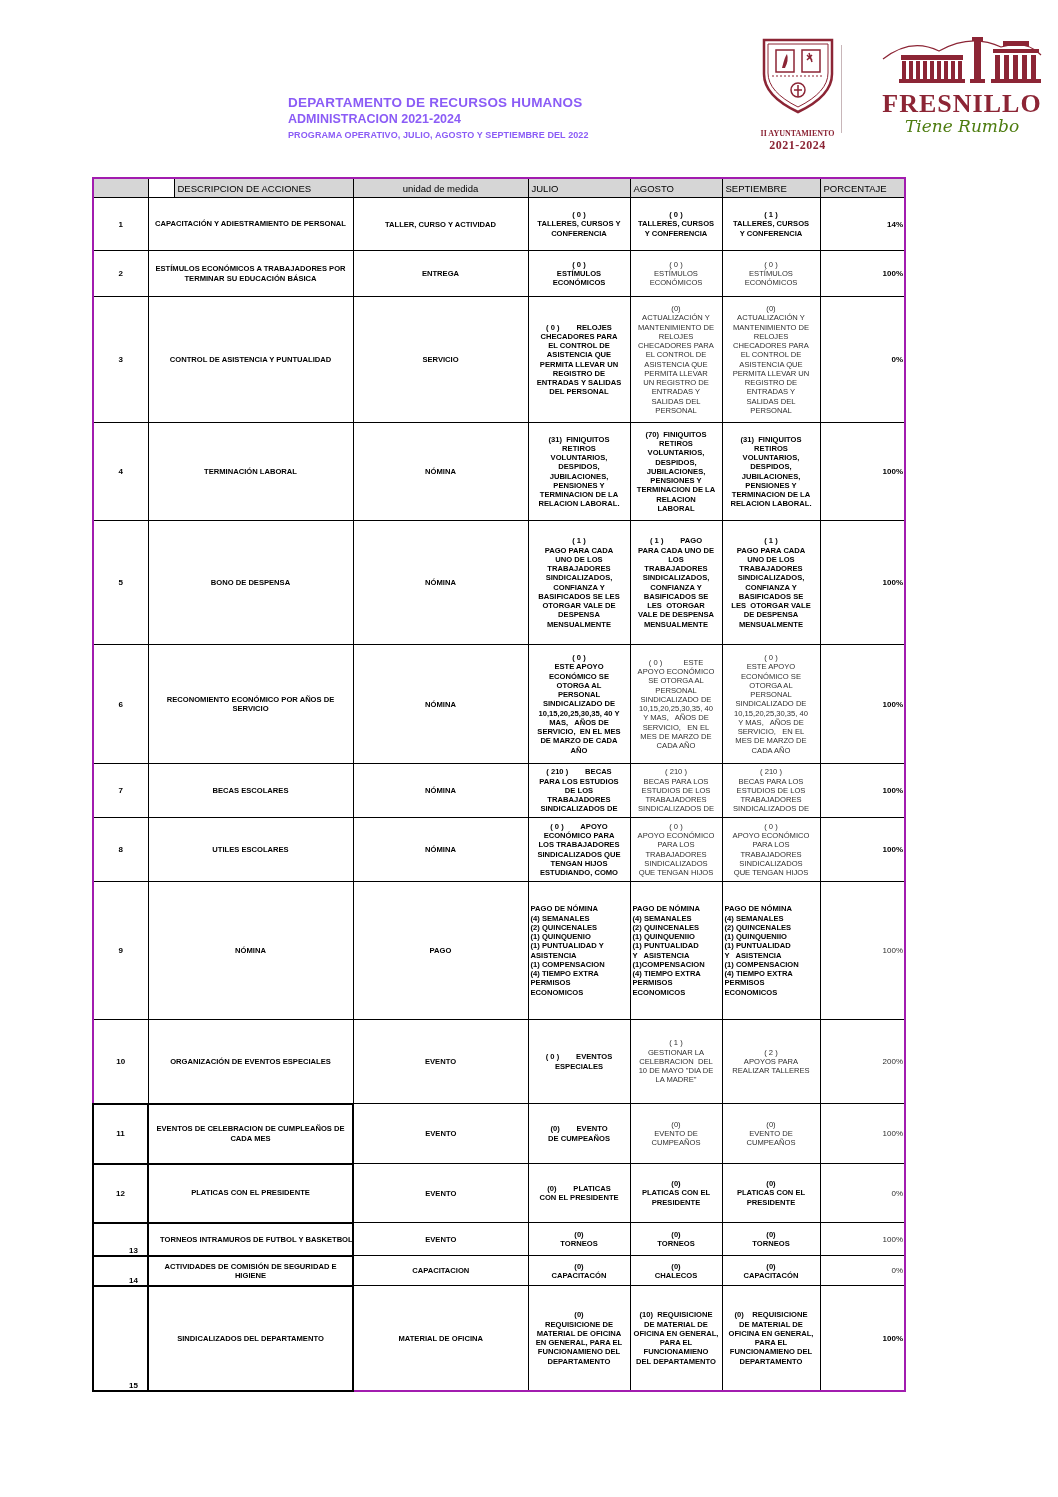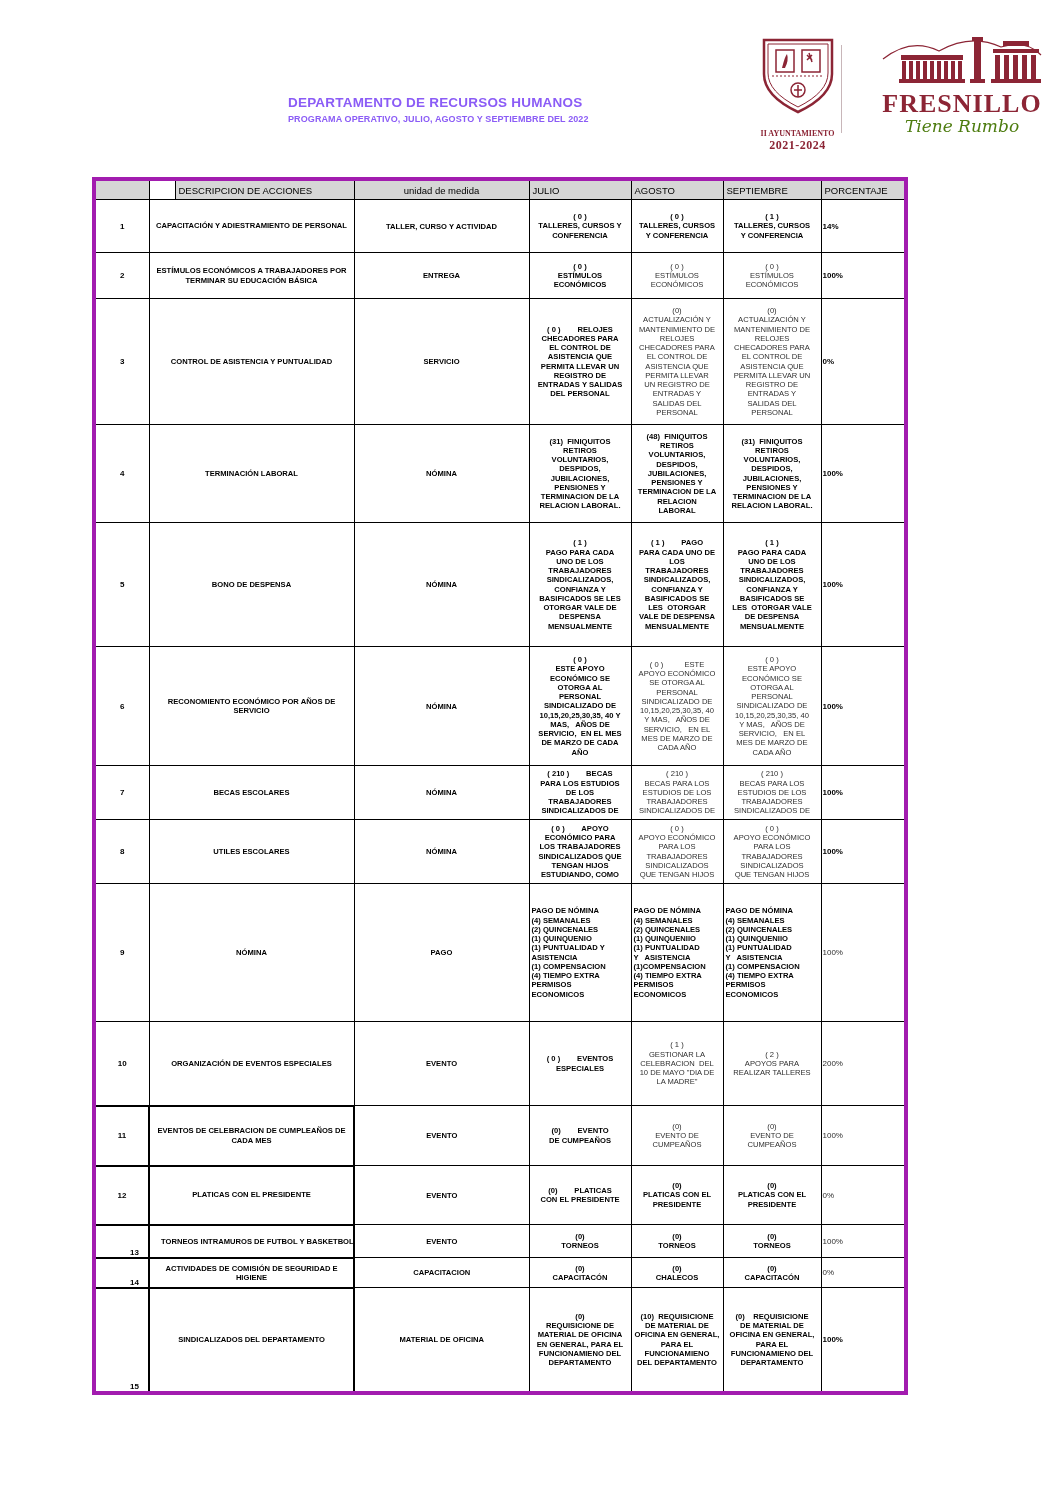--- a/index.html
+++ b/index.html
@@ -15,53 +15,54 @@
   .crest-box{position:absolute;left:745px;top:34px;width:105px;text-align:center;color:#8c2535;}
   .crest-cap1{font-family:"Liberation Serif",serif;font-size:8px;font-weight:bold;margin-top:9px;}
   .crest-cap2{font-family:"Liberation Serif",serif;font-size:12px;font-weight:bold;letter-spacing:.5px;}
   .logo-divider{position:absolute;left:841px;top:45px;width:1px;height:88px;background:#c8b6b9;}
   .fresnillo-box{position:absolute;left:877px;top:33px;width:170px;text-align:center;color:#8c2535;}
   .fres-word{font-family:"Liberation Serif",serif;font-size:26px;font-weight:bold;letter-spacing:1px;line-height:1;margin-top:-2px;}
   .fres-slogan{font-family:"DejaVu Serif",serif;font-style:italic;font-size:17px;color:#4d7c0f;margin-top:-1px;}
   
   table.op{
     position:absolute;left:92px;top:177px;border-collapse:collapse;table-layout:fixed;
-    width:813px;border:4px solid #a21caf;
+    width:813px;border:2px solid #a21caf;
   }
   col.c-num{width:55px}col.c-gap{width:26px}col.c-desc{width:179px}
   col.c-uni{width:175px}col.c-jul{width:102px}col.c-ago{width:92px}
   col.c-sep{width:98px}col.c-pct{width:85px}
   th,td{border:1px solid #000;padding:0 1px;overflow:hidden;vertical-align:middle;}
   thead th{
     background:#d6d6d6;font-weight:normal;font-size:9.5px;text-align:left;
     padding:1px 3px;height:16px;white-space:nowrap;
   }
   thead th.gap{background:#ffffff;}
   thead th.center{text-align:center;}
   td.num{text-align:center;font-weight:bold;font-size:8px;}
   tr.bottom-num td.num{vertical-align:bottom;text-align:right;padding-right:9px;padding-bottom:0;}
   td.desc{text-align:center;font-weight:bold;font-size:7.6px;line-height:1.25;padding:0 3px;}
   td.desc.clip{white-space:nowrap;padding:11px;}
   td.uni{text-align:center;font-weight:bold;font-size:7.6px;}
   td.mes{text-align:center;font-size:7.6px;line-height:1.22;white-space:pre-wrap;padding:0 2px;}
   td.mes.left{text-align:left;}
-  td.pct{text-align:left;font-size:8px;margin-left:12px;}
+  td.pct{text-align:right;font-size:8px;margin-left:12px;}
   .b{font-weight:bold;color:#000;}
   .rg{font-weight:normal;color:#2e2e2e;}
   tr.r1{height:53px}tr.r2{height:46px}tr.r3{height:126px}tr.r4{height:98px}
   tr.r5{height:124px}tr.r6{height:119px}tr.r7{height:54px}tr.r8{height:64px}
   tr.r9{height:138px}tr.r10{height:84px}tr.r11{height:60px}tr.r12{height:59px}
   tr.r13{height:30px}tr.r14{height:30px}tr.r15{height:105px}
   tr.thick td.num,tr.thick td.desc{border-width:2px;}
 </style>
 </head>
 <body>
 
 <div class="doc-titles">
   <div class="t1">DEPARTAMENTO DE RECURSOS HUMANOS</div>
+  <div class="t2">ADMINISTRACION 2021-2024</div>
   <div class="t3">PROGRAMA OPERATIVO,  JULIO, AGOSTO Y SEPTIEMBRE  DEL 2022</div>
 </div>
 
 <div class="crest-box">
   <svg width="84" height="82" viewBox="0 0 84 82">
     <path d="M8 6 L76 6 L76 40 Q76 62 42 78 Q8 62 8 40 Z" fill="none" stroke="#8c2535" stroke-width="2.5"></path>
     <path d="M12 10 L72 10 L72 39 Q72 58 42 73 Q12 58 12 39 Z" fill="none" stroke="#8c2535" stroke-width="1"></path>
     <rect x="20" y="16" width="18" height="22" fill="none" stroke="#8c2535" stroke-width="1.5"></rect>
     <rect x="46" y="16" width="18" height="22" fill="none" stroke="#8c2535" stroke-width="1.5"></rect>
     <path d="M26 34 Q29 22 31 20 Q33 26 29 34 Z" fill="#8c2535"></path>
@@ -207,21 +208,21 @@
       <td class="desc" colspan="2">TERMINACIÓN LABORAL</td>
       <td class="uni">NÓMINA</td>
       <td class="mes b">(31)  FINIQUITOS
 RETIROS
 VOLUNTARIOS,
 DESPIDOS,
 JUBILACIONES,
 PENSIONES Y
 TERMINACION DE LA
 RELACION LABORAL.</td>
-      <td class="mes b">(48)  FINIQUITOS
+      <td class="mes b">(70)  FINIQUITOS
 RETIROS
 VOLUNTARIOS,
 DESPIDOS,
 JUBILACIONES,
 PENSIONES Y
 TERMINACION DE LA
 RELACION
 LABORAL</td>
       <td class="mes b">(31)  FINIQUITOS
 RETIROS

